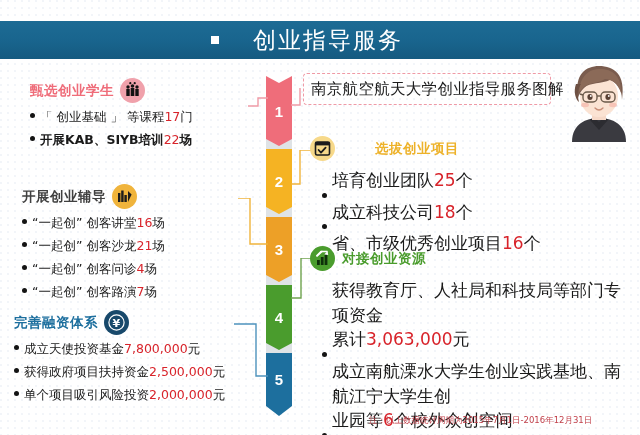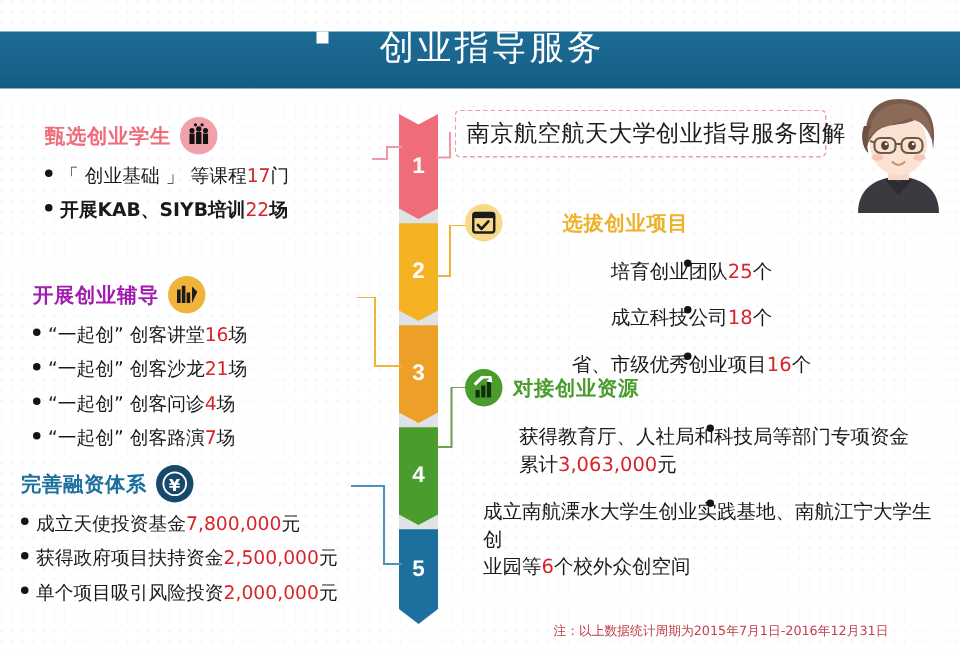--- a/index.html
+++ b/index.html
@@ -15,21 +15,21 @@
     position:absolute;inset:0;
     background-image:
       radial-gradient(circle at 1px 1px, rgba(120,150,190,.10) 0.7px, transparent 0.8px);
     background-size:7px 7px;
   }
 
   
   .header-bar{
     position:absolute;left:0;top:21px;width:640px;height:38px;
     background:linear-gradient(180deg,#1d6b94 0%,#19658e 50%,#155a80 100%);
-    display:flex;align-items:flex-start;
+    display:flex;align-items:center;
   }
   .header-bullet{
     width:8px;height:8px;background:#ffffff;margin-left:211px;margin-right:34px;
     flex:none;
   }
   .header-title{
     color:#ffffff;font-size:23px;letter-spacing:2px;line-height:1;
     font-family:"DejaVu Sans","Liberation Sans",sans-serif;
   }
 
@@ -69,23 +69,23 @@
   .num-red{color:#d8232a;font-weight:normal;}
   .bold{font-weight:bold;}
 
   
   .rblock{position:absolute;}
   .rhead{display:flex;align-items:center;gap:7px;
     font-size:13.5px;font-weight:bold;letter-spacing:.5px;
     font-family:"DejaVu Sans","Liberation Sans",sans-serif;}
   .rlist{margin:0;padding:0;list-style:none;}
   .rlist li{
-    font-size:13px;color:#1a1a1a;margin-top:7px;line-height:1.45;
-    font-family:"DejaVu Sans","Liberation Sans",sans-serif;
-    display:flex;align-items:center;flex-direction:column;
+    font-size:17px;color:#1a1a1a;margin-top:7px;line-height:1.45;
+    font-family:"DejaVu Sans","Liberation Sans",sans-serif;
+    display:flex;align-items:flex-end;
   }
   .rlist li .txt{display:block;}
   .rlist .dot{top:5px;}
 
   
   .cicon{border-radius:50%;display:flex;align-items:center;justify-content:center;flex:none;}
 
   
   .callout{
     position:absolute;left:303px;top:73px;width:248px;height:32px;
@@ -254,21 +254,21 @@
     <li>
         <span class="dot"></span>
         <span class="bold">开展KAB、SIYB培训</span>
         <span class="num-red">22</span>
         <span class="bold">场</span>
       </li>
   </ul>
 </div>
 
 <div class="lblock" style="left:22px;top:184px;width:222px;">
-  <div class="lhead" style="color:#a21caf;">
+  <div class="lhead" style="color:#404040;">
     <span>开展创业辅导</span>
     <span class="cicon" style="width:25px;height:25px;background:#f0b43c;">
       <svg viewBox="0 0 25 25" width="25" height="25">
         <rect x="6" y="9" width="2.4" height="9" fill="#1c1c1c"></rect>
         <rect x="9.2" y="6.5" width="2.4" height="11.5" fill="#1c1c1c"></rect>
         <rect x="12.4" y="11" width="2.4" height="7" fill="#1c1c1c"></rect>
         <path d="M16 18 L16 7 L19.6 10.5 Z" fill="#1c1c1c"></path>
       </svg>
     </span>
   </div>

